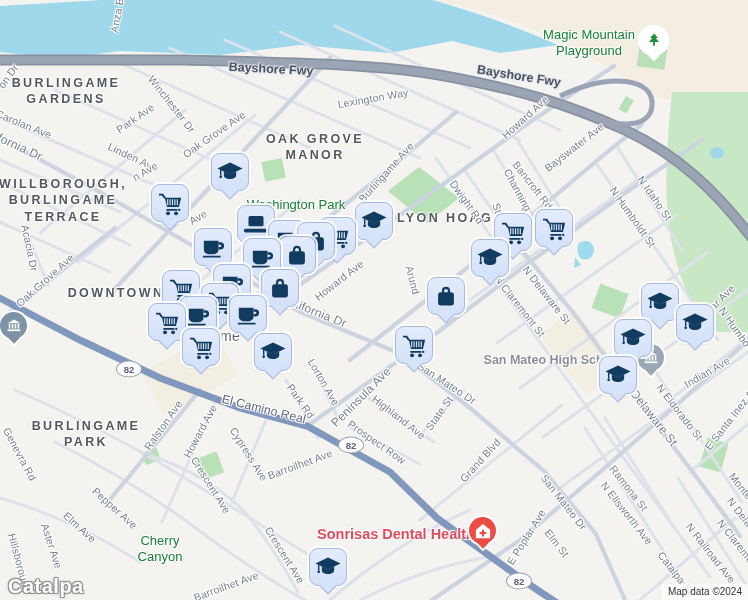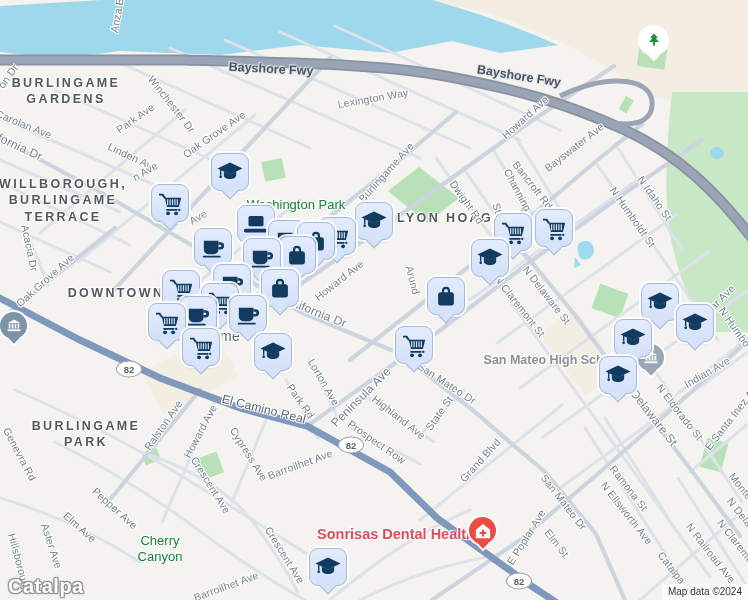--- a/index.html
+++ b/index.html
@@ -251,27 +251,31 @@
     <span class="street" style="position: absolute; left: 729px; top: 420px; transform: translate(-50%, -50%) rotate(-52deg);">E Santa Inez A</span>
     <span class="street" style="position: absolute; left: 680px; top: 412px; transform: translate(-50%, -50%) rotate(52deg);">N Eldorado St</span>
     <span class="street" style="position: absolute; left: 707px; top: 372px; transform: translate(-50%, -50%) rotate(-30deg);">Indian Ave</span>
     <span class="street" style="position: absolute; left: 654px; top: 418px; transform: translate(-50%, -50%) rotate(52deg); font-size: 12px;">Delaware St</span>
     <span class="street" style="position: absolute; left: 735px; top: 327px; transform: translate(-50%, -50%) rotate(55deg);">N Humbo</span>
     <span class="street" style="position: absolute; left: 722px; top: 297px; transform: translate(-50%, -50%) rotate(-45deg);">ar Ave</span>
     <span class="fwy" style="position: absolute; left: 271px; top: 69px; transform: translate(-50%, -50%) rotate(3deg);">Bayshore Fwy</span>
     <span class="fwy" style="position: absolute; left: 519px; top: 76px; transform: translate(-50%, -50%) rotate(9deg);">Bayshore Fwy</span>
     <div class="nb" style="position: absolute; left: 66px; top: 91px; transform: translate(-50%, -50%);">BURLINGAME
 GARDENS</div>
+    <div class="nb" style="position: absolute; left: 315px; top: 147px; transform: translate(-50%, -50%);">OAK GROVE
+MANOR</div>
     <div class="nb" style="position: absolute; left: 63px; top: 200px; transform: translate(-50%, -50%);">WILLBOROUGH,
 BURLINGAME
 TERRACE</div>
     <div class="nb" style="position: absolute; left: 116px; top: 293px; transform: translate(-50%, -50%);">DOWNTOWN</div>
     <div class="nb" style="position: absolute; left: 445px; top: 218px; transform: translate(-50%, -50%);">LYON HOAG</div>
     <div class="nb" style="position: absolute; left: 86px; top: 434px; transform: translate(-50%, -50%);">BURLINGAME
 PARK</div>
+    <div class="parklabel" style="position: absolute; left: 589px; top: 43px; transform: translate(-50%, -50%);">Magic Mountain
+Playground</div>
     <div class="parklabel" style="position: absolute; left: 296px; top: 205px; transform: translate(-50%, -50%);">Washington Park</div>
     <div class="parklabel" style="position: absolute; left: 160px; top: 549px; transform: translate(-50%, -50%);">Cherry
 Canyon</div>
     <div class="poi" style="color: rgb(220, 75, 94); font-size: 14.5px; position: absolute; left: 396px; top: 534px; transform: translate(-50%, -50%);">Sonrisas Dental Health</div>
     <div class="poi" style="color: rgb(138, 144, 151); font-size: 12.5px; position: absolute; left: 553px; top: 360px; transform: translate(-50%, -50%);">San Mateo High School</div>
     <div class="shield" style="left: 129px; top: 369px;">82</div>
     <div class="shield" style="left: 351px; top: 445px;">82</div>
     <div class="shield" style="left: 519px; top: 581px;">82</div>
     <div class="pin" style="left: 230px; top: 172px; z-index: 272;">
       <svg viewBox="0 0 28 28">

